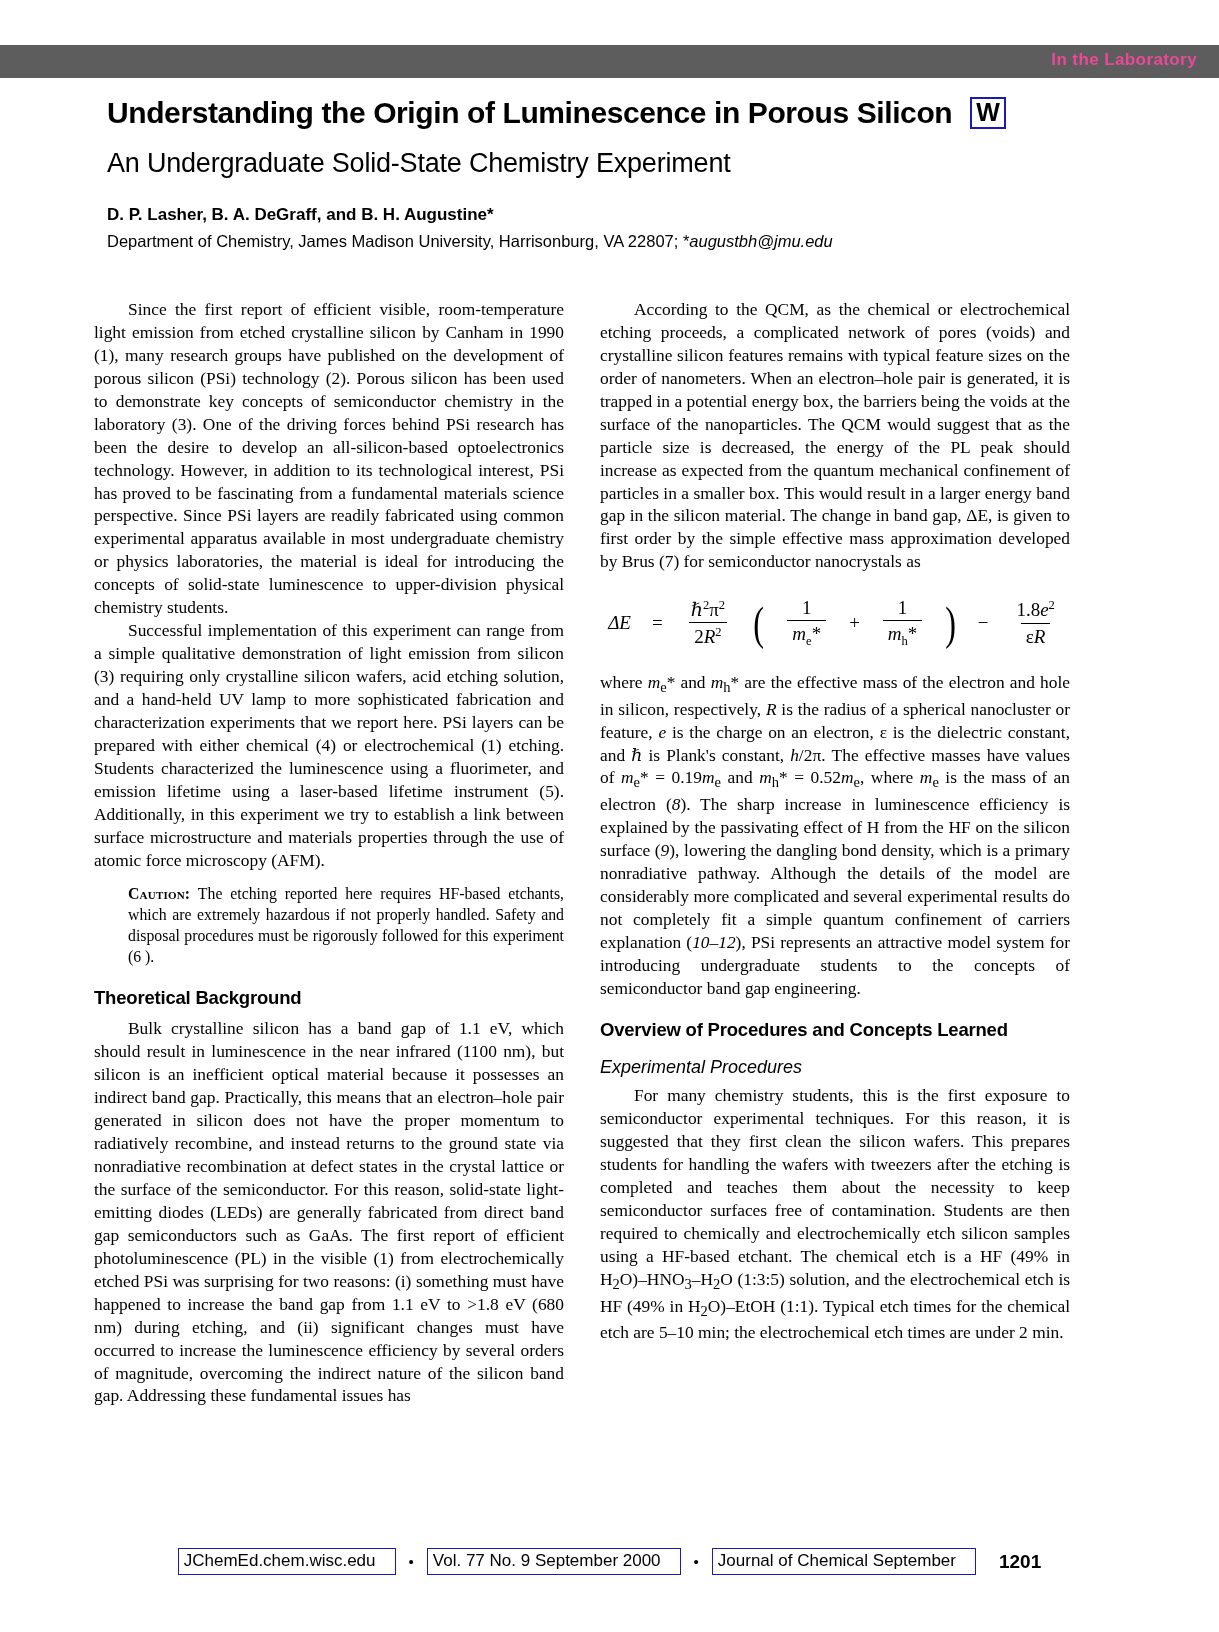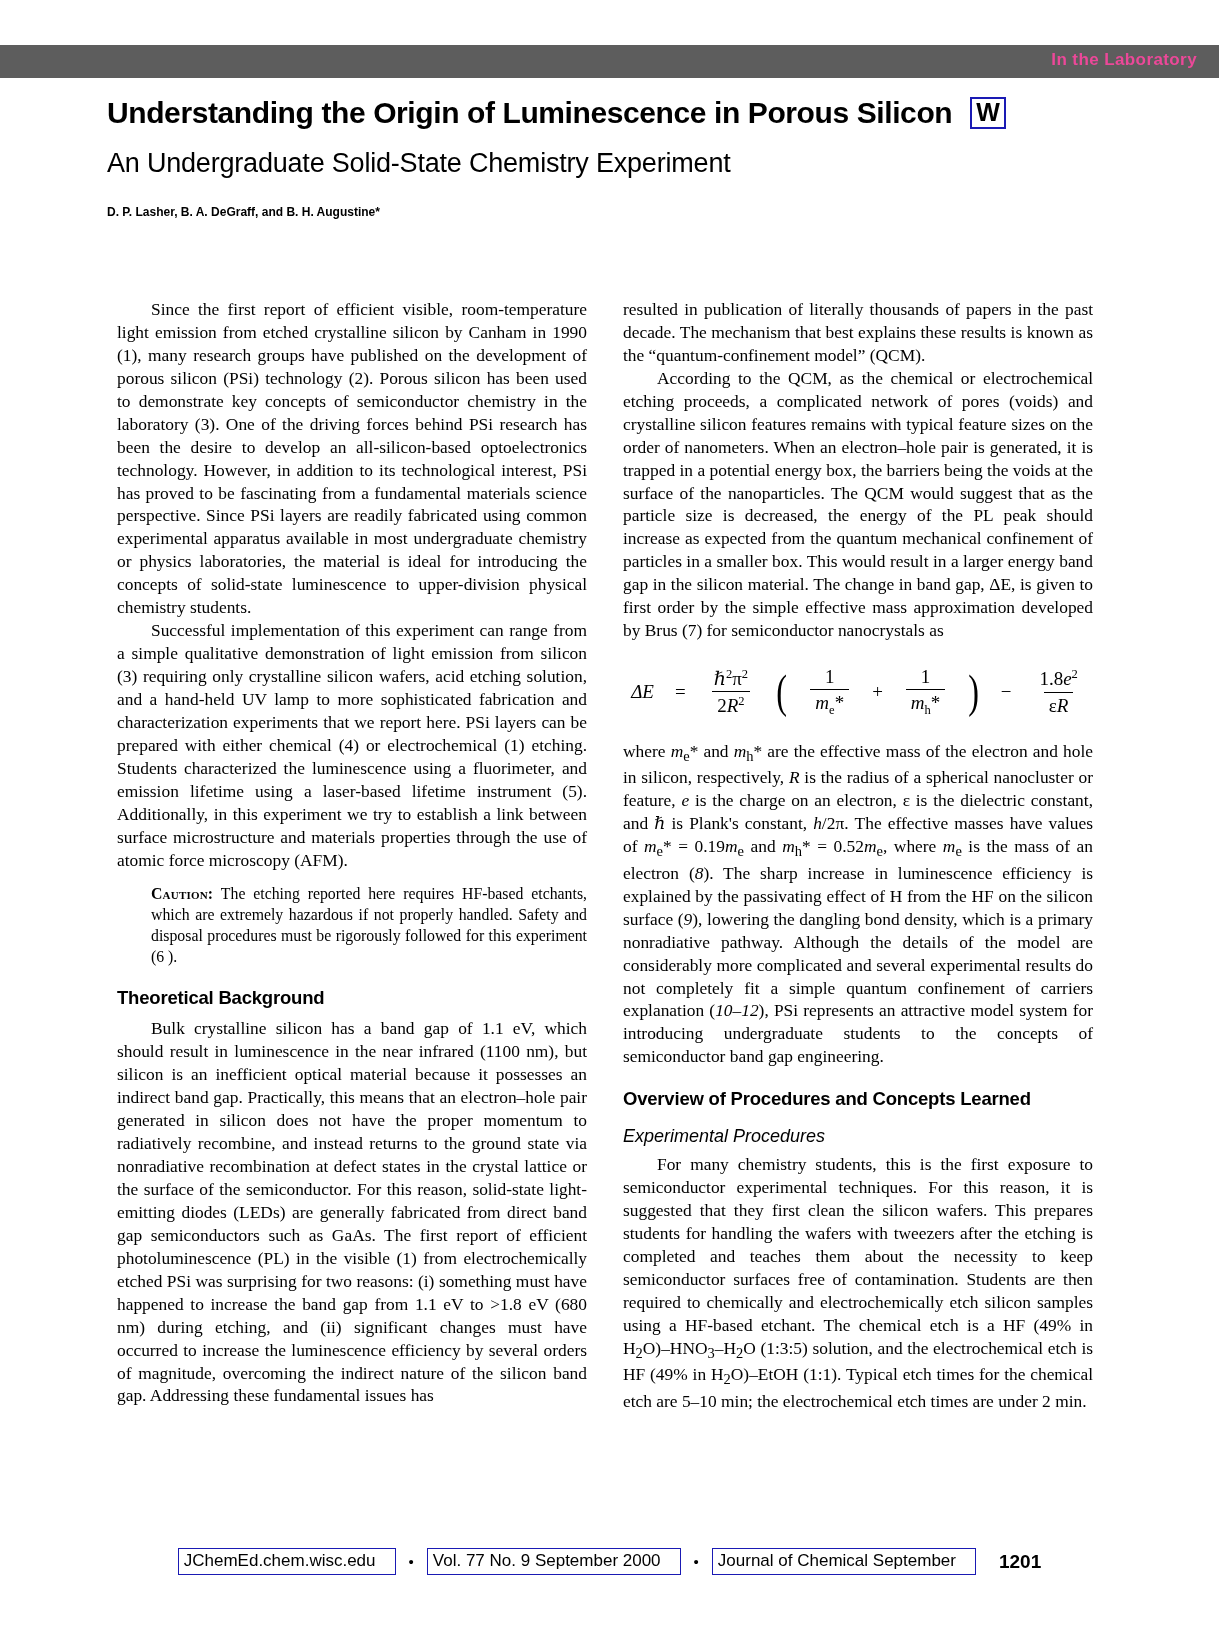--- a/index.html
+++ b/index.html
@@ -56,35 +56,35 @@
   .doc-subtitle {
     font-family: "Liberation Sans", "DejaVu Sans", sans-serif;
     font-weight: normal;
     font-size: 27px;
     letter-spacing: -0.2px;
     margin: 18px 0 0 0;
   }
   .authors {
     font-family: "Liberation Sans", "DejaVu Sans", sans-serif;
     font-weight: bold;
-    font-size: 12px;
+    font-size: 17px;
     margin: 26px 0 0 0;
   }
   .affiliation {
     font-family: "Liberation Sans", "DejaVu Sans", sans-serif;
     font-weight: normal;
     font-size: 16.5px;
     margin: 7px 0 0 0;
   }
   .affiliation .email { font-style: italic; }
 
   
   .columns {
     position: absolute;
-    left: 117px; top: 298px;
+    left: 94px; top: 298px;
     width: 976px;
     display: flex;
     gap: 36px;
   }
   .col { width: 470px; }
 
   p.body {
     margin: 0;
     font-size: 17.4px;
     line-height: 1.318;
@@ -171,36 +171,36 @@
 </head>
 <body>
 
 <div class="runhead-bar"></div>
 <div class="runhead-text">In the Laboratory</div>
 
 <div class="title-block">
   <h1 class="doc-title">Understanding the Origin of Luminescence in Porous Silicon</h1><span class="w-badge">W</span>
   <div class="doc-subtitle">An Undergraduate Solid-State Chemistry Experiment</div>
   <div class="authors">D. P. Lasher, B. A. DeGraff, and B. H. Augustine*</div>
+  <div class="affiliation"><span>Department of Chemistry, James Madison University, Harrisonburg, VA  22807; *</span><span class="email">augustbh@jmu.edu</span></div>
 </div>
 
 <div class="columns">
 
   <div class="col">
     <p class="body">Since the first report of efficient visible, room-temperature light emission from etched crystalline silicon by Canham in 1990 (1), many research groups have published on the development of porous silicon (PSi) technology (2). Porous silicon has been used to demonstrate key concepts of semiconductor chemistry in the laboratory (3). One of the driving forces behind PSi research has been the desire to develop an all-silicon-based optoelectronics technology. However, in addition to its technological interest, PSi has proved to be fascinating from a fundamental materials science perspective. Since PSi layers are readily fabricated using common experimental apparatus available in most undergraduate chemistry or physics laboratories, the material is ideal for introducing the concepts of solid-state luminescence to upper-division physical chemistry students.</p>
     <p class="body">Successful implementation of this experiment can range from a simple qualitative demonstration of light emission from silicon (3) requiring only crystalline silicon wafers, acid etching solution, and a hand-held UV lamp to more sophisticated fabrication and characterization experiments that we report here. PSi layers can be prepared with either chemical (4) or electrochemical (1) etching. Students characterized the luminescence using a fluorimeter, and emission lifetime using a laser-based lifetime instrument (5). Additionally, in this experiment we try to establish a link between surface microstructure and materials properties through the use of atomic force microscopy (AFM).</p>
 
     <p class="caution"><span class="lbl">Caution:</span><span> The etching reported here requires HF-based etchants, which are extremely hazardous if not properly handled. Safety and disposal procedures must be rigorously followed for this experiment (6 ).</span></p>
 
     <h2 class="section">Theoretical Background</h2>
     <p class="body">Bulk crystalline silicon has a band gap of 1.1 eV, which should result in luminescence in the near infrared (1100 nm), but silicon is an inefficient optical material because it possesses an indirect band gap. Practically, this means that an electron–hole pair generated in silicon does not have the proper momentum to radiatively recombine, and instead returns to the ground state via nonradiative recombination at defect states in the crystal lattice or the surface of the semiconductor. For this reason, solid-state light-emitting diodes (LEDs) are generally fabricated from direct band gap semiconductors such as GaAs. The first report of efficient photoluminescence (PL) in the visible (1) from electrochemically etched PSi was surprising for two reasons: (i) something must have happened to increase the band gap from 1.1 eV to &gt;1.8 eV (680 nm) during etching, and (ii) significant changes must have occurred to increase the luminescence efficiency by several orders of magnitude, overcoming the indirect nature of the silicon band gap. Addressing these fundamental issues has</p>
   </div>
 
   <div class="col">
-    <p class="body noindent">resulted in publication of literally thousands of papers in the past decade. The mechanism that best explains these results is known as the “quantum-confinement model” (QCM).</p>
     <p class="body">According to the QCM, as the chemical or electrochemical etching proceeds, a complicated network of pores (voids) and crystalline silicon features remains with typical feature sizes on the order of nanometers. When an electron–hole pair is generated, it is trapped in a potential energy box, the barriers being the voids at the surface of the nanoparticles. The QCM would suggest that as the particle size is decreased, the energy of the PL peak should increase as expected from the quantum mechanical confinement of particles in a smaller box. This would result in a larger energy band gap in the silicon material. The change in band gap, ΔE, is given to first order by the simple effective mass approximation developed by Brus (7) for semiconductor nanocrystals as</p>
 
     <div class="equation-wrap">
       <span class="eq">
         <span class="it">Δ<span class="it">E</span></span>
         <span>=</span>
 
         <span class="frac">
           <span class="num"><span class="it">ℏ</span><sup class="ex">2</sup><span class="up">π</span><sup class="ex">2</sup></span>
           <span class="den">2<span class="it">R</span><sup class="ex">2</sup></span>

